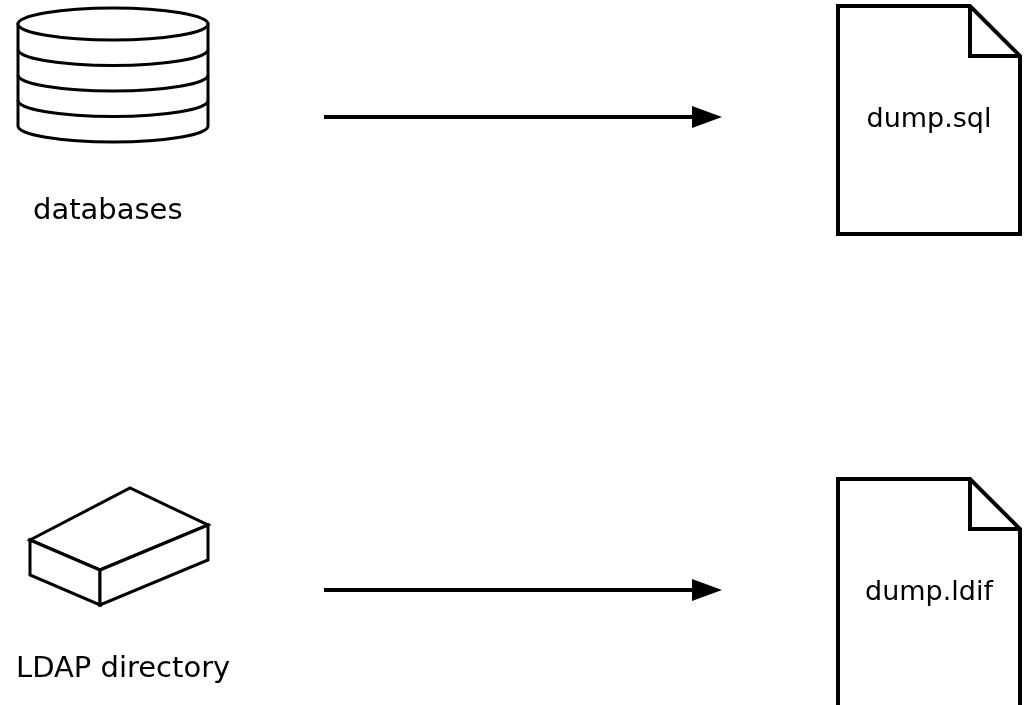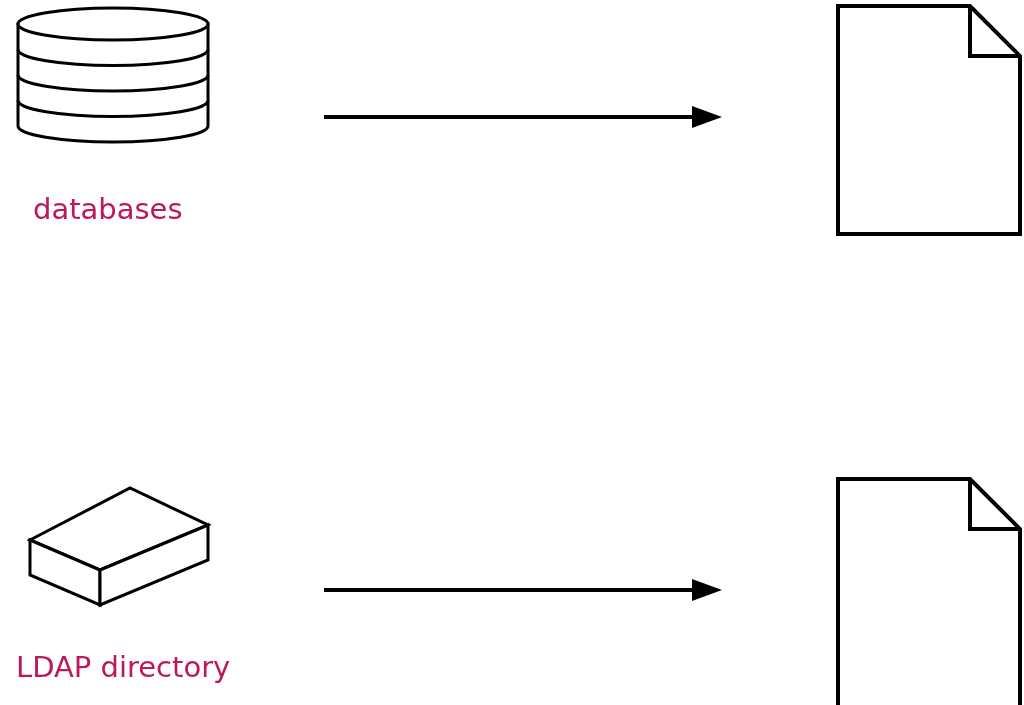--- a/index.html
+++ b/index.html
@@ -11,21 +11,21 @@
     overflow: hidden;
     font-family: "DejaVu Sans", sans-serif;
     color: #000000;
   }
   .abs { position: absolute; }
   .src-label {
     position: absolute;
     font-size: 29px;
     line-height: 1.1;
     white-space: nowrap;
-    color: #be185d;
+    color: #000000;
   }
   .doc {
     position: absolute;
     width: 186px;
     height: 232px;
   }
   .doc .doc-label {
     position: absolute;
     left: 0;
     top: 98px;
@@ -56,20 +56,21 @@
     <line x1="0" y1="15" x2="372" y2="15" stroke="#000000" stroke-width="4"></line>
     <polygon points="368,4 398,15 368,26" fill="#000000"></polygon>
   </svg>
 </div>
 
 <div class="doc" style="left:836px; top:4px;">
   <svg width="186" height="232" viewBox="0 0 186 232" xmlns="http://www.w3.org/2000/svg">
     <path d="M2 2 L134 2 L184 52 L184 230 L2 230 Z" fill="#ffffff" stroke="#000000" stroke-width="4"></path>
     <path d="M134 2 L134 52 L184 52" fill="none" stroke="#000000" stroke-width="4"></path>
   </svg>
+  <div class="doc-label">dump.sql</div>
 </div>
 
 <div class="abs" style="left:22px; top:483px;">
   <svg width="192" height="130" viewBox="0 0 192 130" xmlns="http://www.w3.org/2000/svg">
     <polygon points="8,57 108,5 186,42 78,87" fill="#ffffff" stroke="#000000" stroke-width="3"></polygon>
     <polygon points="8,57 78,87 78,122 8,92" fill="#ffffff" stroke="#000000" stroke-width="3"></polygon>
     <polygon points="78,87 186,42 186,77 78,122" fill="#ffffff" stroke="#000000" stroke-width="3"></polygon>
   </svg>
 </div>
 
@@ -80,13 +81,14 @@
     <line x1="0" y1="15" x2="372" y2="15" stroke="#000000" stroke-width="4"></line>
     <polygon points="368,4 398,15 368,26" fill="#000000"></polygon>
   </svg>
 </div>
 
 <div class="doc" style="left:836px; top:477px;">
   <svg width="186" height="232" viewBox="0 0 186 232" xmlns="http://www.w3.org/2000/svg">
     <path d="M2 2 L134 2 L184 52 L184 230 L2 230 Z" fill="#ffffff" stroke="#000000" stroke-width="4"></path>
     <path d="M134 2 L134 52 L184 52" fill="none" stroke="#000000" stroke-width="4"></path>
   </svg>
+  <div class="doc-label">dump.ldif</div>
 </div>
 
 </body></html>

